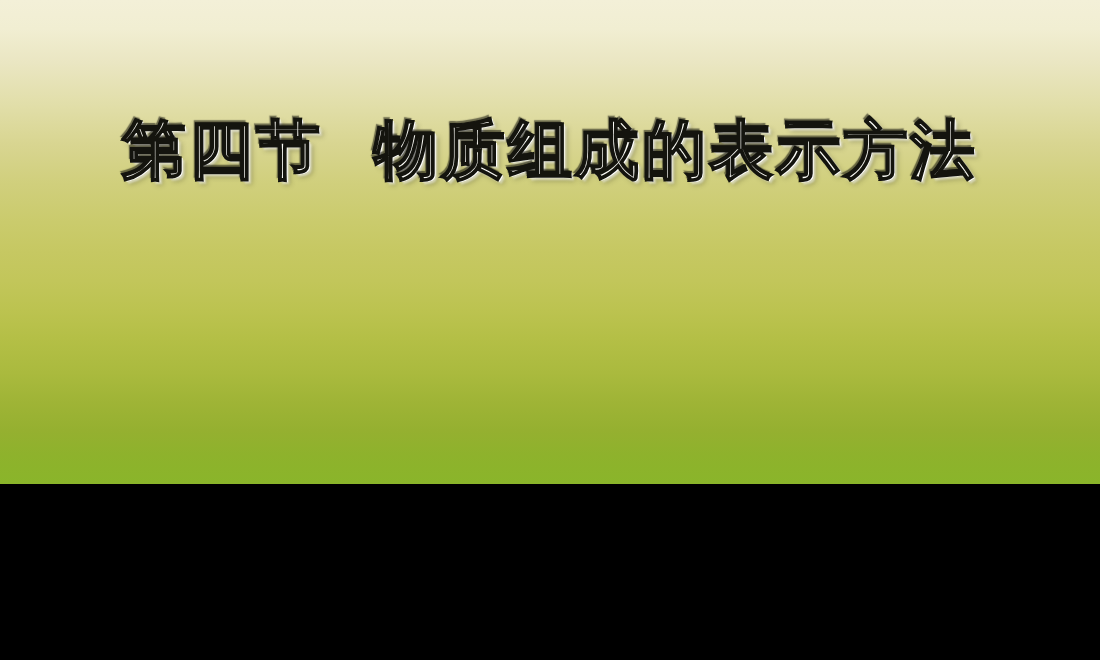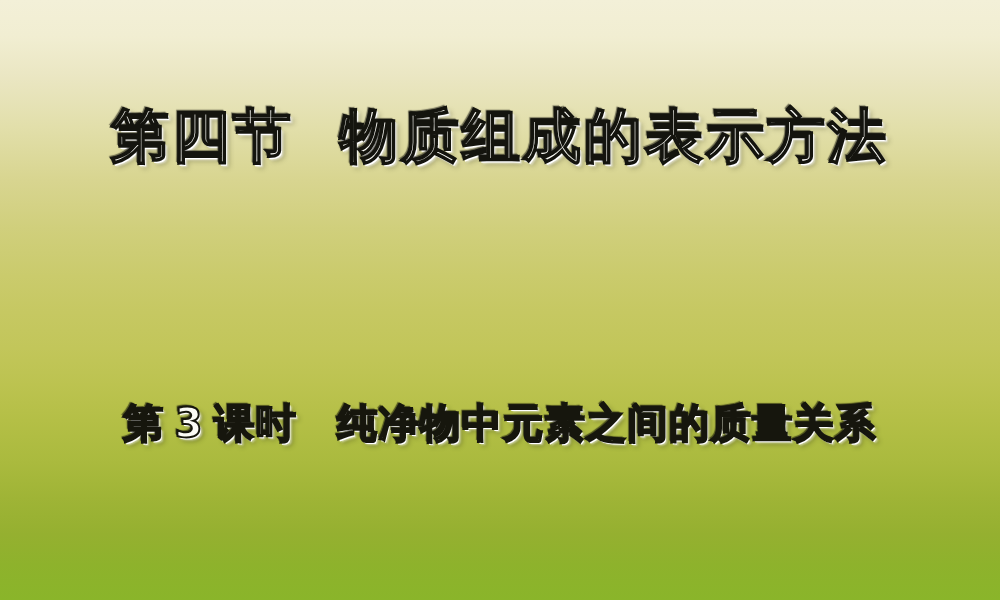--- a/index.html
+++ b/index.html
@@ -4,21 +4,21 @@
 <style>
   html, body {
     margin: 0;
     padding: 0;
     background: #000;
   }
 
   #slide {
     position: relative;
     width: 1000px;
-    height: 600px;
+    height: 440px;
     overflow: hidden;
     
     background: linear-gradient(
       to bottom,
       #f3f0d8 0%,
       #f1eed2 6%,
       #eae6c2 13%,
       #e2dfab 21%,
       #d8d590 30%,
       #d0cf7c 38%,
@@ -105,17 +105,14 @@
 </style>
 </head>
 <body>
 
 <div id="slide">
 
   <div class="title-line" id="title-row">
     <span class="wordart title">第四节</span><span class="seg-gap-wide"></span><span class="wordart title">物质组成的表示方法</span>
   </div>
 
-  <div class="title-line" id="subtitle-row">
-    <span class="wordart subtitle">第</span><span class="seg-gap-thin"></span><span class="wordart subtitle">3</span><span class="seg-gap-thin"></span><span class="wordart subtitle">课时</span><span class="seg-gap-sub"></span><span class="wordart subtitle">纯净物中元素之间的质量关系</span>
-  </div>
 
 </div>
 
 </body></html>

